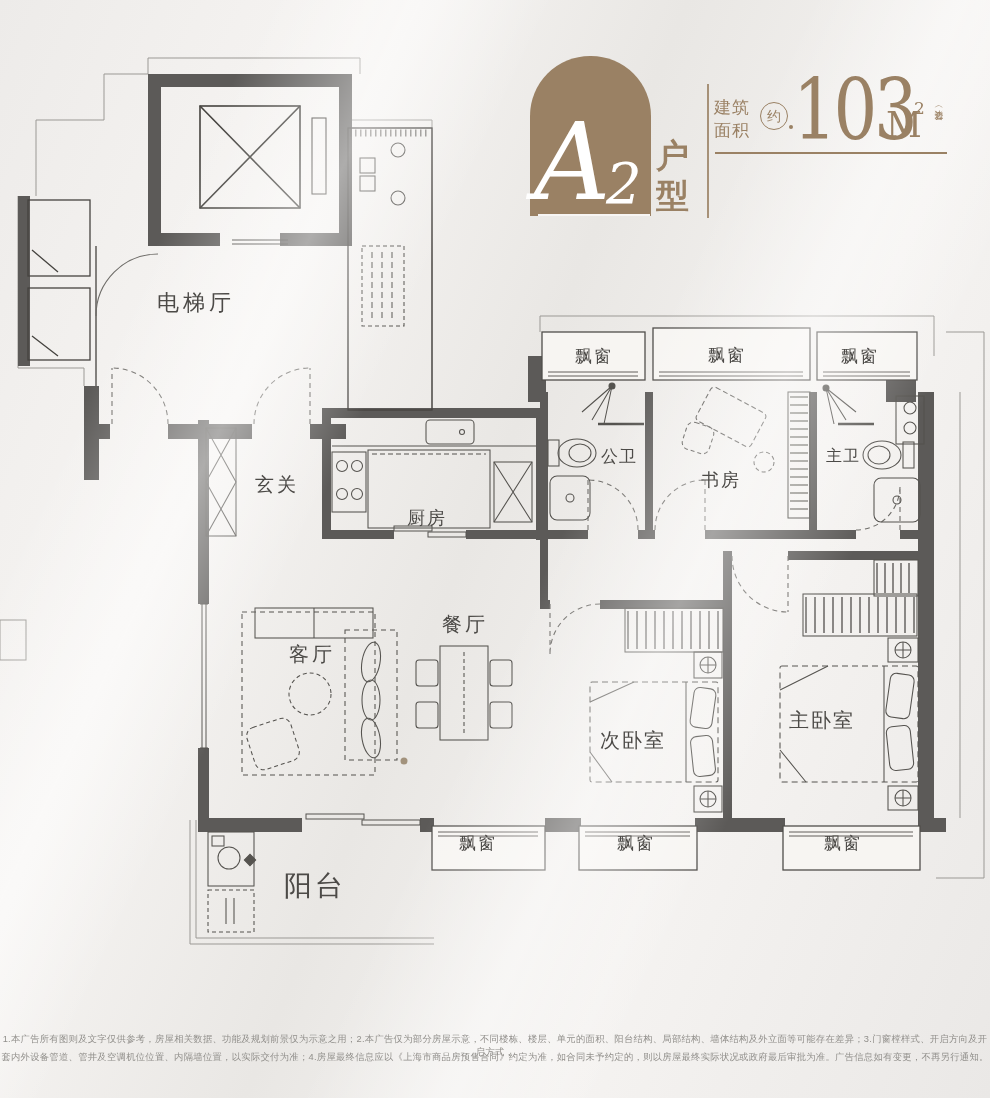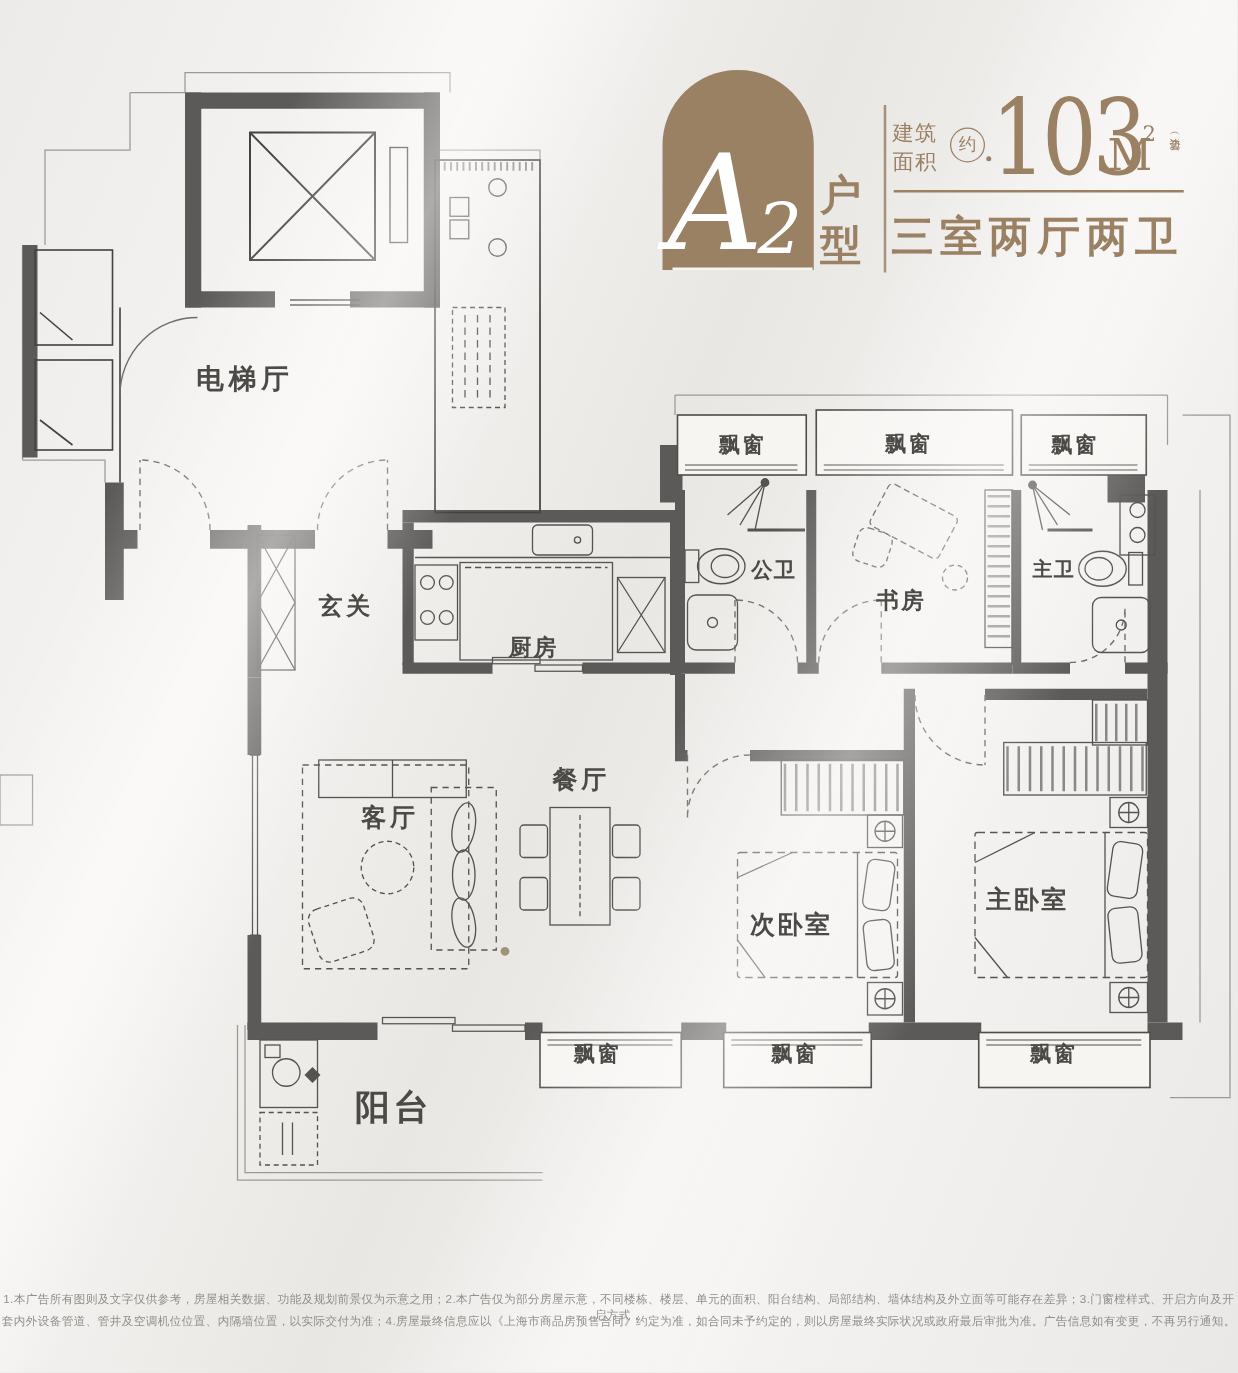--- a/index.html
+++ b/index.html
@@ -2,21 +2,21 @@
 <html><head>
 <meta charset="utf-8">
 <style>
   html,body{margin:0;padding:0;}
   body{font-family:"Liberation Sans",sans-serif;background:#e9e7e5;}
   #stage{position:relative;width:990px;height:1098px;overflow:hidden;
     background:linear-gradient(112deg,#edebe9 0%,#f6f4f2 26%,#e9e7e4 48%,#f5f3f1 70%,#eae8e6 100%);}
   .sheen{position:absolute;inset:0;pointer-events:none;
     background:linear-gradient(115deg,transparent 18%,rgba(255,255,255,.5) 28%,transparent 37%,transparent 54%,rgba(255,255,255,.45) 64%,transparent 74%);}
   svg{position:absolute;left:0;top:0;}
-  .rm{position:absolute;transform:translate(-50%,-50%);color:#4c4a47;white-space:nowrap;font-weight:bold;}
+  .rm{position:absolute;transform:translate(-50%,-50%);color:#4c4a47;white-space:nowrap;}
   .brand{color:#9a8164;font-family:"DejaVu Serif",serif;}
   .arch{position:absolute;left:530px;top:56px;width:121px;height:160px;background:#9a8164;border-radius:60px 60px 0 0;}
   .arch-a{position:absolute;left:534px;top:110px;font-size:106px;line-height:1;color:#fff;font-family:"DejaVu Serif",serif;font-style:italic;}
   .arch-2{position:absolute;left:606px;top:156px;font-size:56px;line-height:1;color:#fff;font-family:"DejaVu Serif",serif;font-style:italic;}
   .arch-line{position:absolute;left:538px;top:214px;width:112px;height:2px;background:rgba(255,255,255,.92);}
   .unit-type{position:absolute;left:656px;top:136px;width:1.1em;font-size:33px;line-height:1.2;font-weight:600;}
   .vdiv{position:absolute;left:707px;top:84px;width:2px;height:134px;background:#9a8164;opacity:.85;}
   .area-label{position:absolute;left:714px;top:96px;width:2.2em;font-size:17px;line-height:1.35;letter-spacing:1px;}
   .approx{position:absolute;left:760px;top:102px;width:26px;height:26px;border:1.5px solid #9a8164;border-radius:50%;
     font-size:14px;line-height:26px;text-align:center;}
@@ -270,21 +270,20 @@
   <div class="unit-type brand">户型</div>
   <div class="vdiv"></div>
   <div class="area-label brand">建筑面积</div>
   <div class="approx brand">约</div>
   <div class="adot"></div>
   <div class="area-num brand">103</div>
   <div class="area-unit brand">M</div>
   <div class="area-sup brand">2</div>
   <div class="area-note brand">（边套）</div>
   <div class="hr"></div>
-  <div class="layout-sum brand">三室两厅两卫</div>
 
   <span class="rm" style="left:196px;top:303px;font-size:22px;letter-spacing:4px;">电梯厅</span>
   <span class="rm" style="left:277px;top:485px;font-size:19px;letter-spacing:3px;">玄关</span>
   <span class="rm" style="left:427px;top:518px;font-size:18px;letter-spacing:2px;">厨房</span>
   <span class="rm" style="left:619px;top:456px;font-size:17px;letter-spacing:1px;">公卫</span>
   <span class="rm" style="left:721px;top:480px;font-size:18px;letter-spacing:2px;">书房</span>
   <span class="rm" style="left:843px;top:456px;font-size:16px;letter-spacing:1px;">主卫</span>
   <span class="rm" style="left:312px;top:654px;font-size:20px;letter-spacing:3px;">客厅</span>
   <span class="rm" style="left:465px;top:624px;font-size:20px;letter-spacing:3px;">餐厅</span>
   <span class="rm" style="left:633px;top:740px;font-size:20px;letter-spacing:2px;">次卧室</span>

